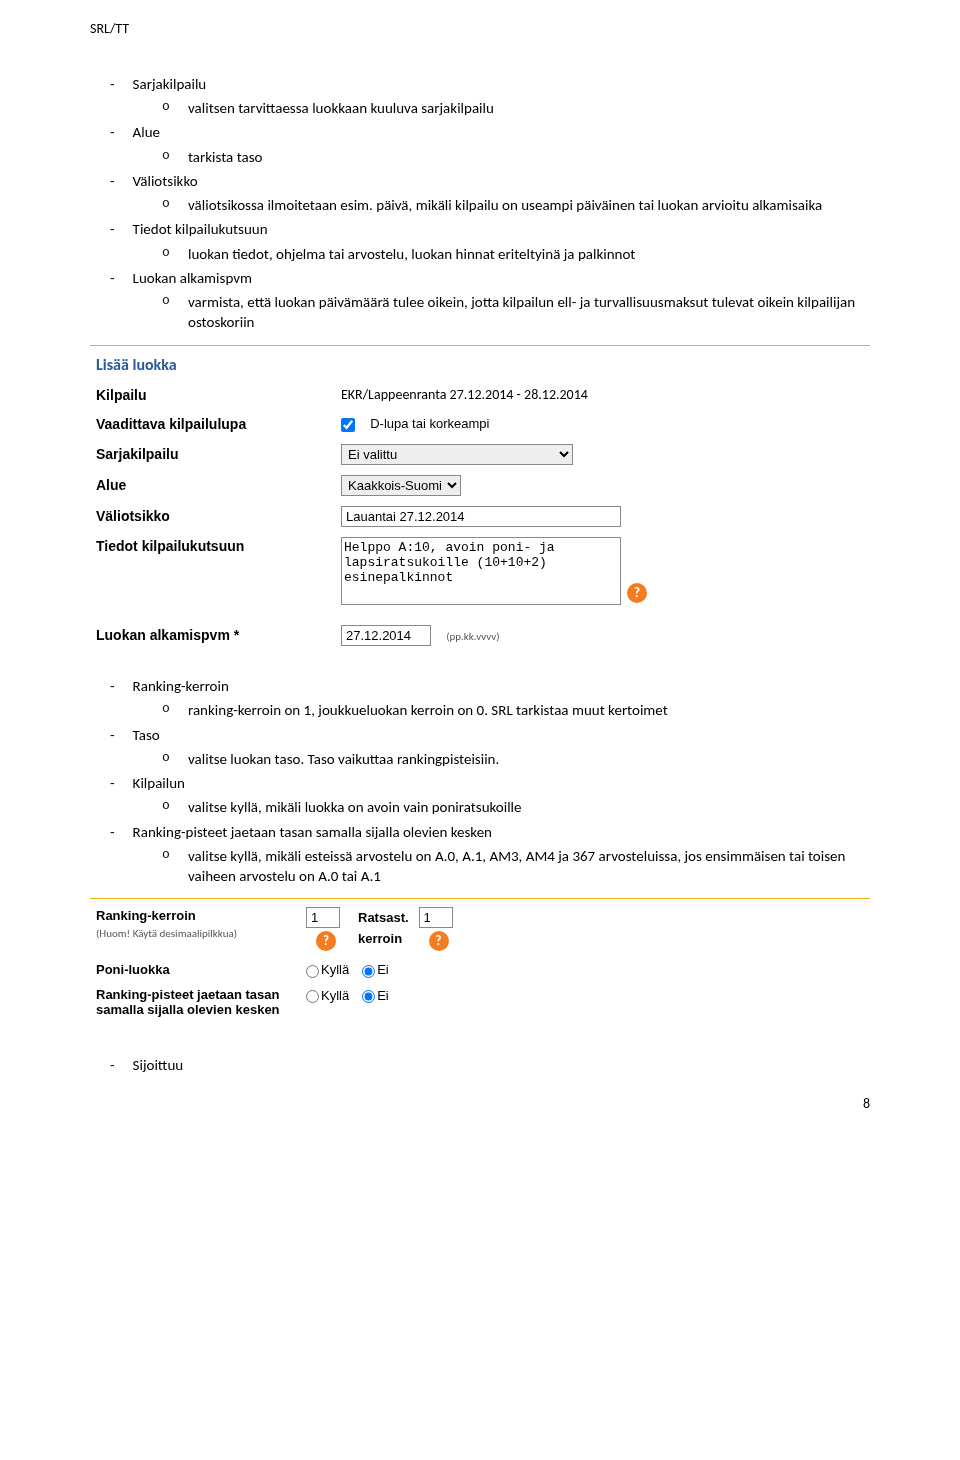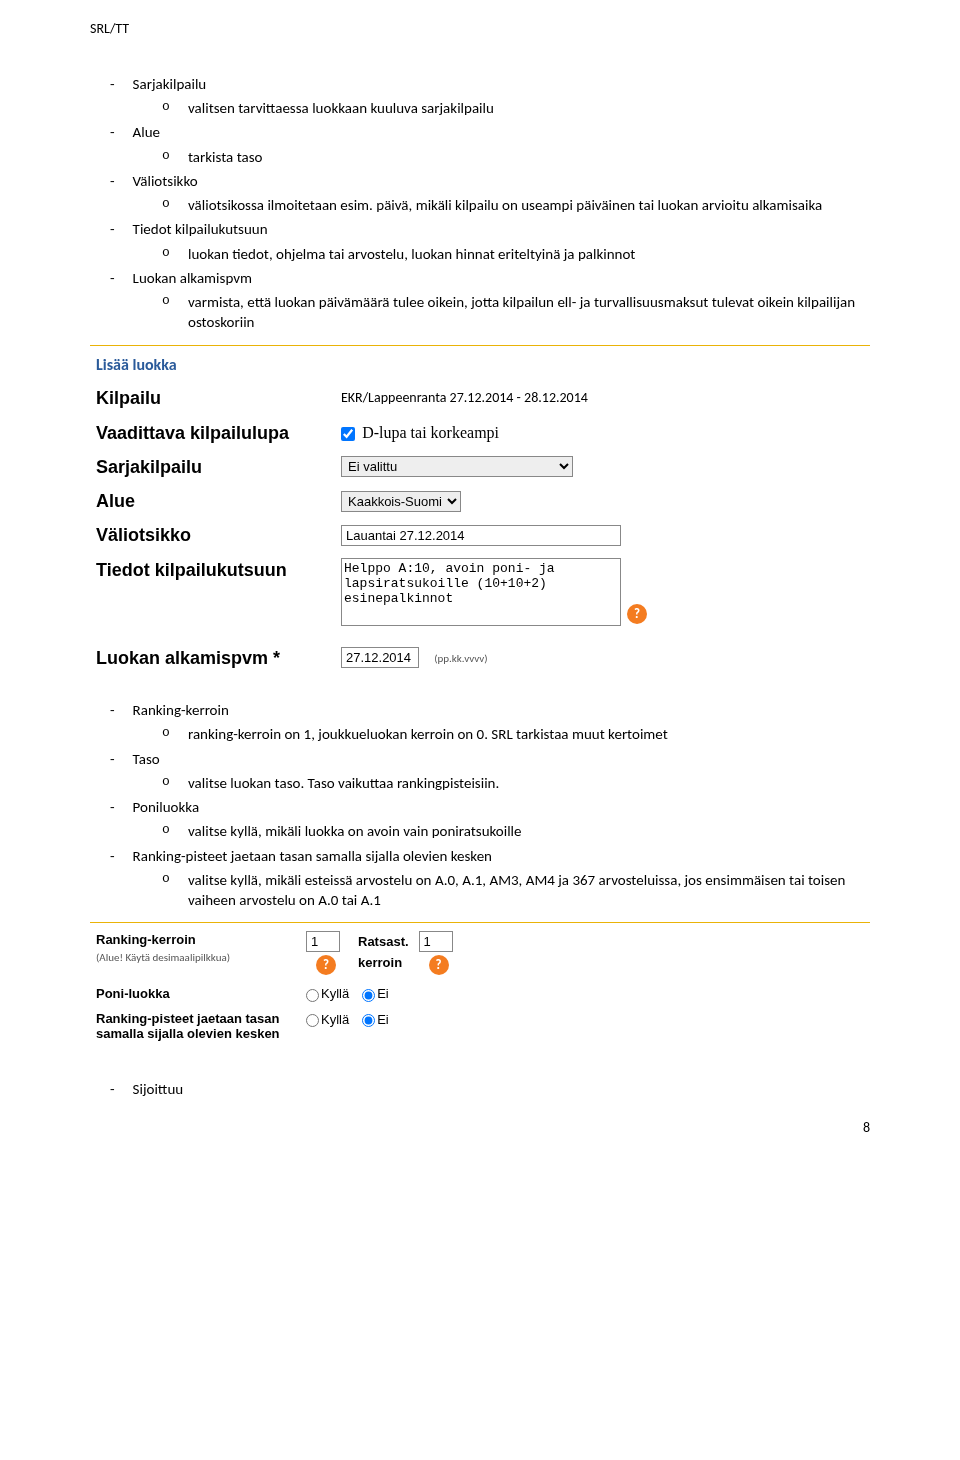--- a/index.html
+++ b/index.html
@@ -18,21 +18,21 @@
   .list-lvl2 { margin-left: 72px; padding-left: 26px; position: relative; margin-bottom: 4px; }
   .list-lvl2::before { content: "o"; position: absolute; left: 0; font-family: "Courier New", monospace; font-size: 13px; }
   .form-section { margin: 12px 0 25px 0; border-top: 1px solid #eab308; }
   .form-title {
     color: #2a5a9a;
     font-weight: 600;
     font-size: 16px;
     padding: 8px 6px 6px 6px;
   }
   .form-row { display: flex; align-items: center; padding: 5px 6px; font-size: 14px; }
-  .form-label { font-weight: bold; width: 245px; flex-shrink: 0; font-family: Arial, sans-serif; font-size: 18px; }
+  .form-label { font-weight: bold; width: 245px; flex-shrink: 0; font-family: Arial, sans-serif; font-size: 14px; }
   .form-value { flex: 1; }
   .form-input {
     border: 1px solid #888;
     padding: 2px 4px;
     font-family: Arial, sans-serif;
     font-size: 13px;
     background: #fff;
   }
   .form-select {
     border: 1px solid #888;
@@ -100,21 +100,21 @@
     <div class="form-label">Kilpailu</div>
     <div class="form-value">EKR/Lappeenranta 27.12.2014 - 28.12.2014</div>
   </div>
 
 
 
   <div class="form-row">
     <div class="form-label">Vaadittava kilpailulupa</div>
     <div class="form-value">
       <input type="checkbox" class="checkbox" checked="" style="">
-      <span style="font-family:Liberation Serif, serif;font-size:16px;margin-left:4px;">D-lupa tai korkeampi</span>
+      <span style="font-family:Liberation Sans, sans-serif;font-size:13px;margin-left:12px;">D-lupa tai korkeampi</span>
     </div>
   </div>
 
   <div class="form-row">
     <div class="form-label">Sarjakilpailu</div>
     <div class="form-value">
       <select class="form-select" style="width:232px"><option>Ei valittu</option></select>
     </div>
   </div>
 
@@ -136,42 +136,42 @@
     <div class="form-label">Tiedot kilpailukutsuun</div>
     <div class="form-value" style="display:flex;align-items:flex-end">
       <textarea class="form-textarea" style="">Helppo A:10, avoin poni- ja lapsiratsukoille (10+10+2) esinepalkinnot</textarea>
       <span class="help-icon" style="margin-bottom:2px">?</span>
     </div>
   </div>
 
   <div class="form-row" style="margin-top:10px">
     <div class="form-label">Luokan alkamispvm *</div>
     <div class="form-value">
-      <input class="form-input" style="width: 78px;" value="27.12.2014">
+      <input class="form-input" style="width: 90px;" value="27.12.2014">
       <span class="form-hint">(pp.kk.vvvv)</span>
     </div>
   </div>
 </div>
 
 <div>
   <div class="list-lvl1">Ranking-kerroin</div>
   <div class="list-lvl2">ranking-kerroin on 1, joukkueluokan kerroin on 0. SRL tarkistaa muut kertoimet</div>
   <div class="list-lvl1">Taso</div>
   <div class="list-lvl2">valitse luokan taso. Taso vaikuttaa rankingpisteisiin.</div>
-  <div class="list-lvl1">Poniluokka</div>
+  <div class="list-lvl1">Kilpailun</div>
   <div class="list-lvl2">valitse kyllä, mikäli luokka on avoin vain poniratsukoille</div>
   <div class="list-lvl1">Ranking-pisteet jaetaan tasan samalla sijalla olevien kesken</div>
   <div class="list-lvl2">valitse kyllä, mikäli esteissä arvostelu on A.0, A.1, AM3, AM4 ja 367 arvosteluissa, jos ensimmäisen tai toisen vaiheen arvostelu on A.0 tai A.1</div>
 </div>
 
 <div class="form-section" style="padding:8px 6px 10px 6px;">
   <div class="flex-row" style="align-items:flex-start">
     <div style="width:200px">
       <div class="small-label">Ranking-kerroin</div>
-      <div class="sub-note">(Alue! Käytä desimaalipilkkua)</div>
+      <div class="sub-note">(Huom! Käytä desimaalipilkkua)</div>
     </div>
     <div class="col" style="align-items:center">
       <input class="form-input" style="width: 34px;" value="1">
       <span class="help-icon" style="margin-top:3px">?</span>
     </div>
     <div class="col" style="margin-left:8px">
       <div><span class="small-label">Ratsast.</span></div>
       <div><span class="small-label">kerroin</span></div>
     </div>
     <div class="col" style="align-items:center">

